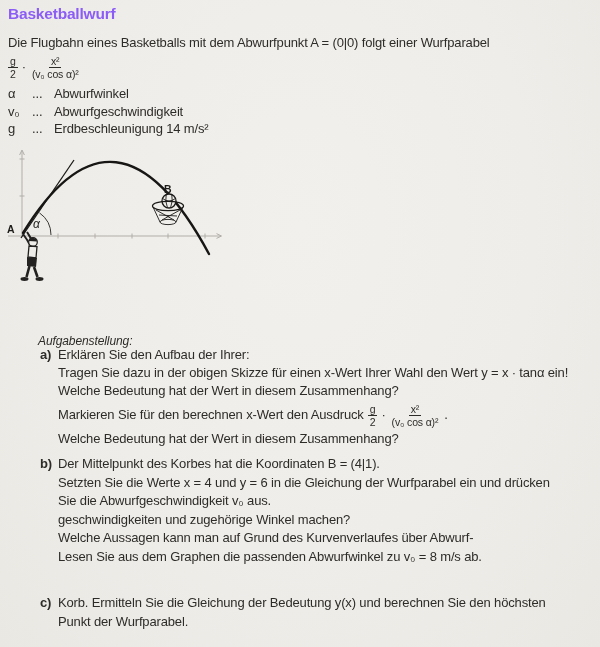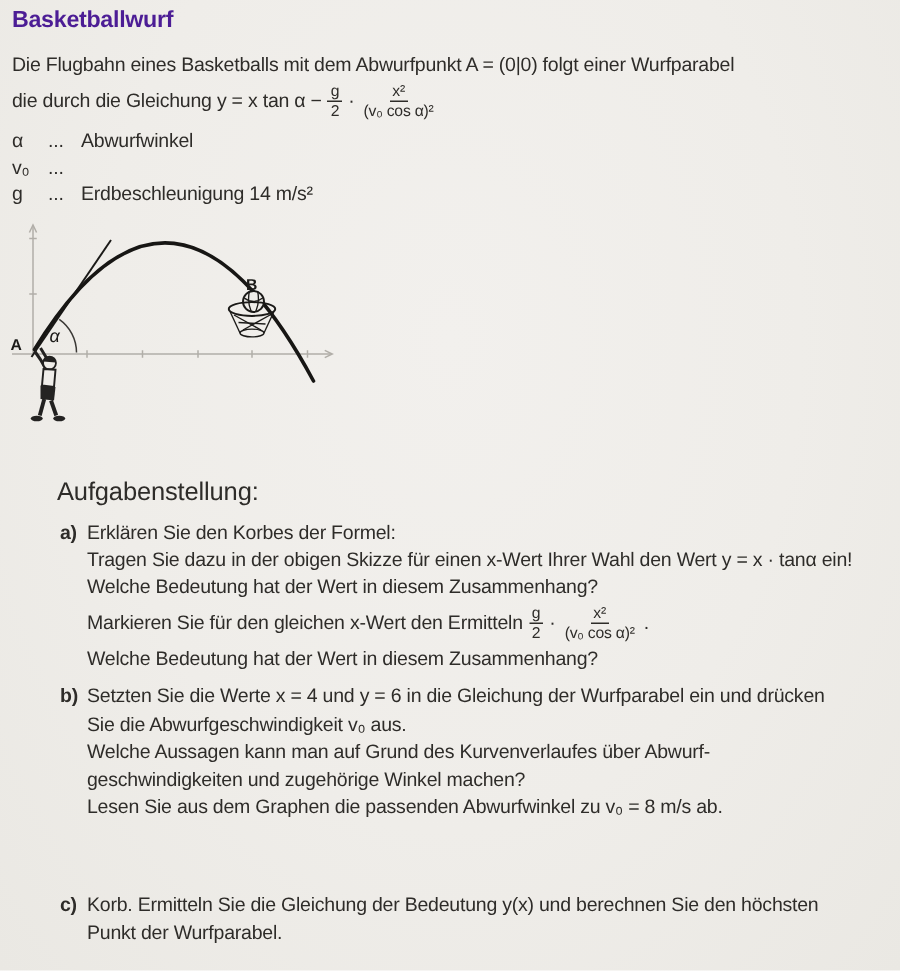--- a/index.html
+++ b/index.html
@@ -4,50 +4,49 @@
 <style>
   html,body{margin:0;padding:0;}
   body{
     width:600px;height:647px;position:relative;overflow:hidden;
     background:radial-gradient(ellipse at 50% 35%, #f2f0ed 0%, #efede9 55%, #eae8e3 100%);
     font-family:"Liberation Sans","DejaVu Sans",sans-serif;
     color:#2e2c29;
   }
   .abs{position:absolute;}
   .title{
-    left:8px;top:5px;font-size:15.5px;font-weight:bold;color:#4c1d95;letter-spacing:-0.2px;
+    left:8px;top:5px;font-size:15.5px;font-weight:bold;color:#8b5cf6;letter-spacing:-0.2px;
   }
   .bodytext{font-size:13px;letter-spacing:-0.15px;line-height:18px;}
   .intro{left:8px;top:34px;}
   .formula-row{display:flex;align-items:center;gap:4px;height:30px;}
   .frac{display:inline-flex;flex-direction:column;align-items:center;font-size:10.5px;line-height:12px;text-align:center;}
   .frac .num{display:block;padding:0 2px;border-bottom:1px solid #2e2c29;}
   .frac .den{display:block;padding:0 2px;}
   .defs{left:8px;top:85px;}
   .def-row{display:flex;align-items:baseline;height:17.5px;}
   .def-sym{width:24px;}
   .def-dots{width:22px;}
-  .aufgabe{left:38px;top:318px;font-size:17px;letter-spacing:-0.1px;}
+  .aufgabe{left:38px;top:334px;font-style:italic;font-size:12px;letter-spacing:-0.1px;}
   .task{font-size:13px;letter-spacing:-0.15px;line-height:18px;}
   .task-label{position:absolute;left:0;top:0;font-weight:bold;}
   .task-body{margin-left:18px;}
   #task-a{left:40px;top:346px;width:556px;}
   #task-b{left:40px;top:455px;width:556px;line-height:18.5px;}
   #task-c{left:40px;top:594px;width:556px;line-height:18.5px;}
   #diagram{left:0px;top:146px;}
 </style>
 </head>
 <body>
 
 <div class="abs title">Basketballwurf</div>
 
 <div class="abs intro bodytext">
   <div>Die Flugbahn eines Basketballs mit dem Abwurfpunkt A = (0|0) folgt einer Wurfparabel</div>
   <div class="formula-row">
-    <span>die durch die Gleichung y = x tan α −</span>
     <span class="frac">
       <span class="num">g</span>
       <span class="den">2</span>
     </span>
     <span>·</span>
     <span class="frac">
       <span class="num">x²</span>
       <span class="den">(v₀ cos α)²</span>
     </span>
   </div>
@@ -55,20 +54,21 @@
 
 <div class="abs defs bodytext">
   <div class="def-row">
     <span class="def-sym">α</span>
     <span class="def-dots">...</span>
     <span>Abwurfwinkel</span>
   </div>
   <div class="def-row">
     <span class="def-sym">v₀</span>
     <span class="def-dots">...</span>
+    <span>Abwurfgeschwindigkeit</span>
   </div>
   <div class="def-row">
     <span class="def-sym">g</span>
     <span class="def-dots">...</span>
     <span>Erdbeschleunigung 14 m/s²</span>
   </div>
 </div>
 
 <svg id="diagram" class="abs" width="250" height="160" viewBox="0 0 250 160">
 
@@ -124,47 +124,48 @@
   <text x="7" y="87" font-size="10.5" font-weight="600" fill="#1b1a18">A</text>
   <text x="164" y="47" font-size="10.5" font-weight="600" fill="#1b1a18">B</text>
   <text x="33" y="82" font-size="12" font-style="italic" fill="#1b1a18">α</text>
 </svg>
 
 <div class="abs aufgabe">Aufgabenstellung:</div>
 
 <div id="task-a" class="abs task">
   <span class="task-label">a)</span>
   <div class="task-body">
-    <div>Erklären Sie den Korbes der Formel:</div>
+    <div>Erklären Sie den Aufbau der Ihrer:</div>
     <div>Tragen Sie dazu in der obigen Skizze für einen x-Wert Ihrer Wahl den Wert y = x · tanα ein!</div>
     <div>Welche Bedeutung hat der Wert in diesem Zusammenhang?</div>
     <div class="formula-row">
-      <span>Markieren Sie für den gleichen x-Wert den Ermitteln</span>
+      <span>Markieren Sie für den berechnen x-Wert den Ausdruck</span>
       <span class="frac">
         <span class="num">g</span>
         <span class="den">2</span>
       </span>
       <span>·</span>
       <span class="frac">
         <span class="num">x²</span>
         <span class="den">(v₀ cos α)²</span>
       </span>
       <span>.</span>
     </div>
     <div>Welche Bedeutung hat der Wert in diesem Zusammenhang?</div>
   </div>
 </div>
 
 <div id="task-b" class="abs task">
   <span class="task-label">b)</span>
   <div class="task-body">
+    <div>Der Mittelpunkt des Korbes hat die Koordinaten B = (4|1).</div>
     <div>Setzten Sie die Werte x = 4 und y = 6 in die Gleichung der Wurfparabel ein und drücken</div>
     <div>Sie die Abwurfgeschwindigkeit v₀ aus.</div>
+    <div>geschwindigkeiten und zugehörige Winkel machen?</div>
     <div>Welche Aussagen kann man auf Grund des Kurvenverlaufes über Abwurf-</div>
-    <div>geschwindigkeiten und zugehörige Winkel machen?</div>
     <div>Lesen Sie aus dem Graphen die passenden Abwurfwinkel zu v₀ = 8 m/s ab.</div>
   </div>
 </div>
 
 <div id="task-c" class="abs task">
   <span class="task-label">c)</span>
   <div class="task-body">
     <div>Korb. Ermitteln Sie die Gleichung der Bedeutung y(x) und berechnen Sie den höchsten</div>
     <div>Punkt der Wurfparabel.</div>
   </div>

